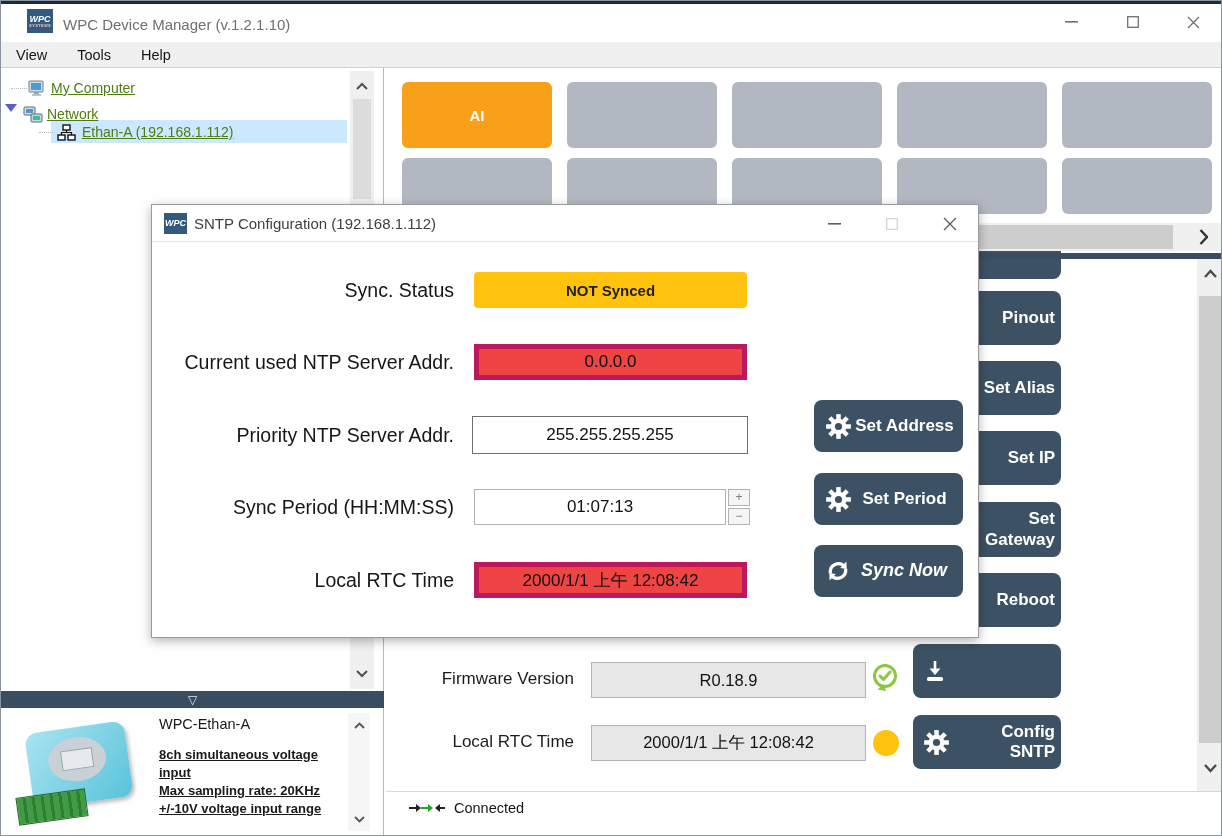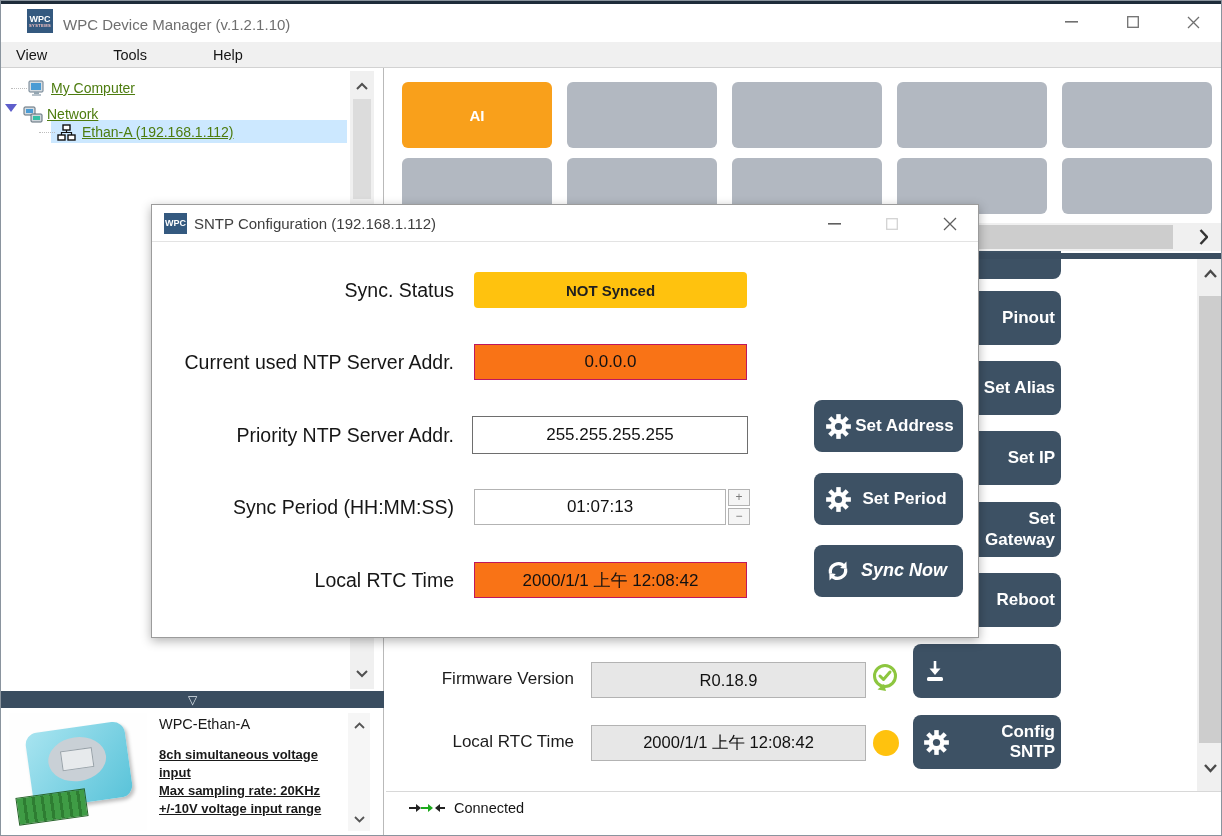--- a/index.html
+++ b/index.html
@@ -5,28 +5,28 @@
   * { margin:0; padding:0; box-sizing:border-box; }
   body { font-family:"Liberation Sans", sans-serif; background:#e8e8e8; }
   #app { position:relative; width:1222px; height:836px; background:#fff; overflow:hidden;
          border:1px solid #8a949e; }
   .abs { position:absolute; }
 
   
   #topstrip { left:0; top:0; width:1222px; height:3px; background:#1e2c3a; }
   #titlebar { left:0; top:3px; width:1222px; height:38px; background:#fff; }
   .applogo { width:26px; height:24px; background:#34597f; color:#fff; font-size:9px; font-weight:bold;
-             display:flex; flex-direction:column; align-items:center; justify-content:center; line-height:1; }
+             display:flex; flex-direction:column; align-items:center; justify-content:center; line-height:1;font-style:italic; }
   .applogo .sub { font-size:4px; color:#f3c1c1; letter-spacing:.4px; }
   #win-title { left:62px; top:12px; font-size:15px; color:#6f6f6f; }
   .caption-btn { width:46px; height:34px; display:flex; align-items:center; justify-content:center; }
 
   
   #menubar { left:0; top:41px; width:1222px; height:26px; background:#f0f0f0;
-             border-bottom:1px solid #d2d2d2; display:flex; align-items:center;gap:36px; }
+             border-bottom:1px solid #d2d2d2; display:flex; align-items:center; }
   .menu-item { padding:0 15px; font-size:14.5px; color:#151515; height:26px; line-height:26px; }
 
   
   #tree-panel { left:0; top:67px; width:383px; height:623px; background:#fff; border-right:1px solid #b9b9b9; }
   .tree-row { position:absolute; height:22px; display:flex; align-items:center; font-size:14px; color:#4d7c0f;text-decoration:underline; }
   .tree-sel { position:absolute; left:50px; top:119px; width:296px; height:23px; background:#cce8ff; }
   .dotline { position:absolute; border-top:1px dotted #bdbdbd; }
   .expander { position:absolute; width:0; height:0; border-left:6px solid transparent;
               border-right:6px solid transparent; border-top:8px solid #5e5ecb; }
 
@@ -78,21 +78,21 @@
             border:1px solid #9b9b9b; box-shadow:0 3px 10px rgba(0,0,0,.3); }
   #dlg-titlebar { position:absolute; left:0; top:0; width:100%; height:37px; background:#fff;
                   border-bottom:1px solid #e3e3e3; }
   #dlg-title { position:absolute; left:42px; top:10px; font-size:15px; color:#3f3f3f; }
   .dlg-label { position:absolute; left:0; width:302px; text-align:right; font-size:19.5px; color:#161616;
                line-height:26px; }
   #status-chip { position:absolute; left:322px; top:67px; width:273px; height:36px; background:#ffc20e;
                  border-radius:4px; display:flex; align-items:center; justify-content:center;
                  font-size:15px; font-weight:bold; color:#1f1f1f; }
   .dfield { position:absolute; display:flex; align-items:center; justify-content:center; font-size:17px; color:#111; }
-  .dfield.gray { background:#f97316; border:1px solid #be185d; }
+  .dfield.gray { background:#ef4444; border:5px solid #be185d; }
   .dfield input { width:100%; height:100%; border:none; outline:none; background:transparent;
                   text-align:center; font-size:17px; font-family:inherit; color:#111; }
   .spin-btn { position:absolute; left:576px; width:22px; height:17px; background:#f5f5f5;
               border:1px solid #b3b3b3; color:#7a7a7a; font-size:12px; line-height:14px; text-align:center; }
   .dlg-btn { position:absolute; left:662px; width:149px; height:52px; background:#3d5164; border-radius:8px;
              color:#fff; display:flex; align-items:center; }
   .dlg-btn .lbl { flex:1; text-align:center; font-weight:bold; font-size:17px; line-height:1.2; padding-right:6px; }
   .dlg-btn .ic { margin-left:11px; display:flex; }
 </style>
 </head>

